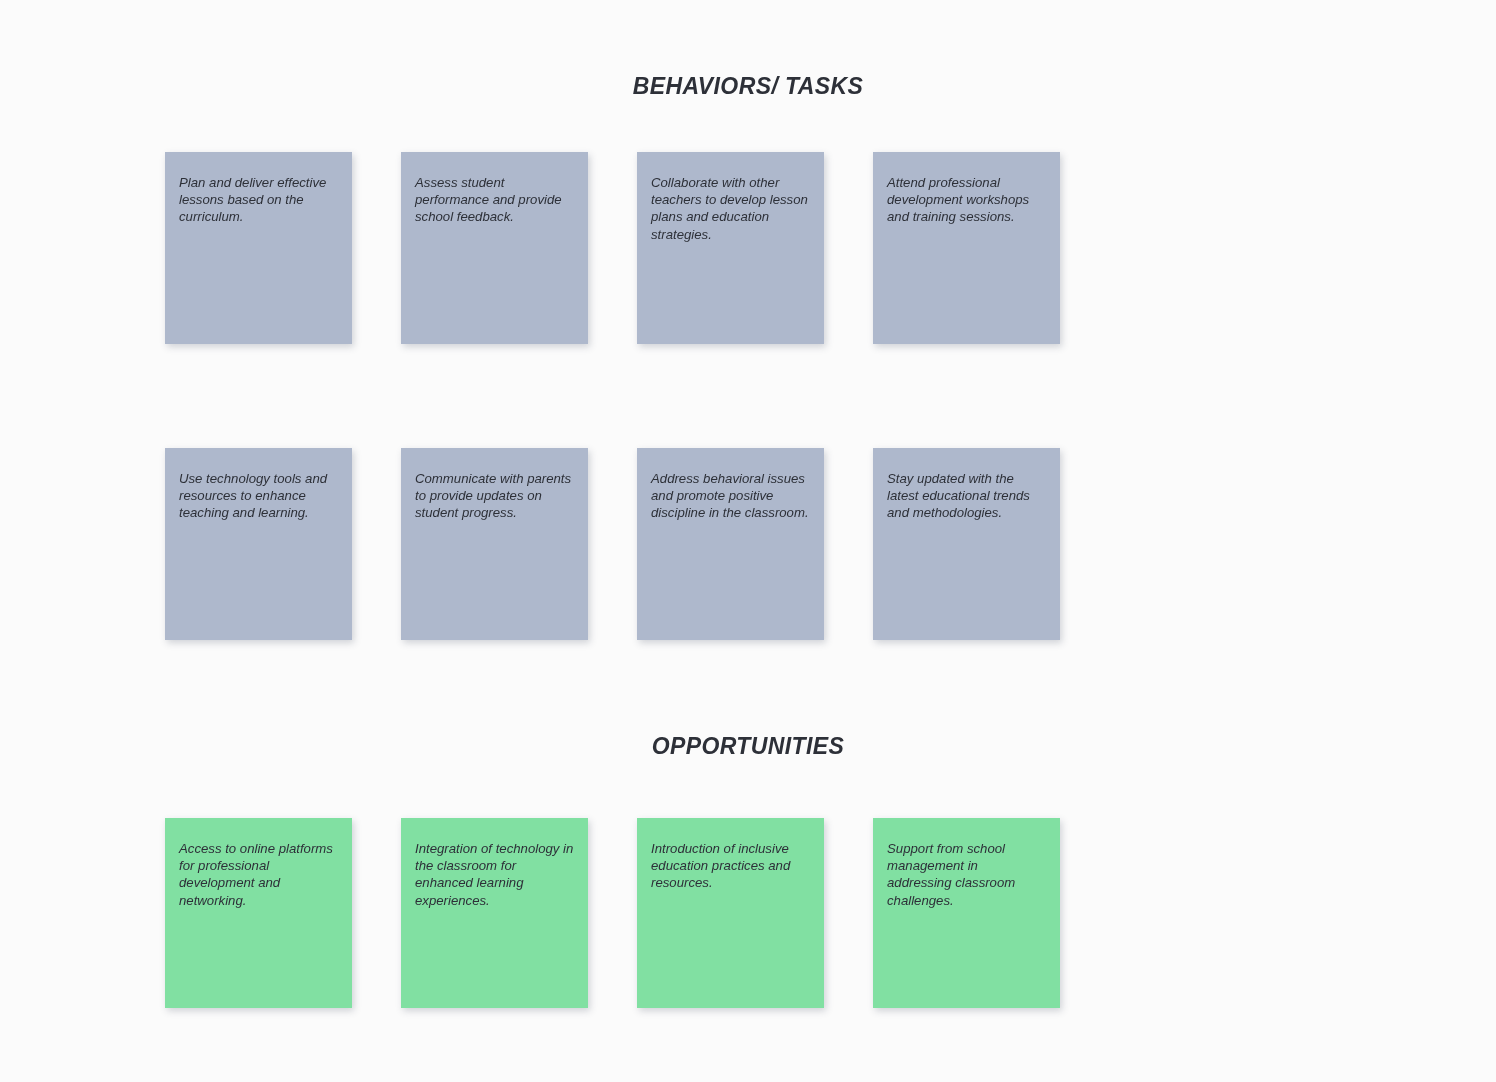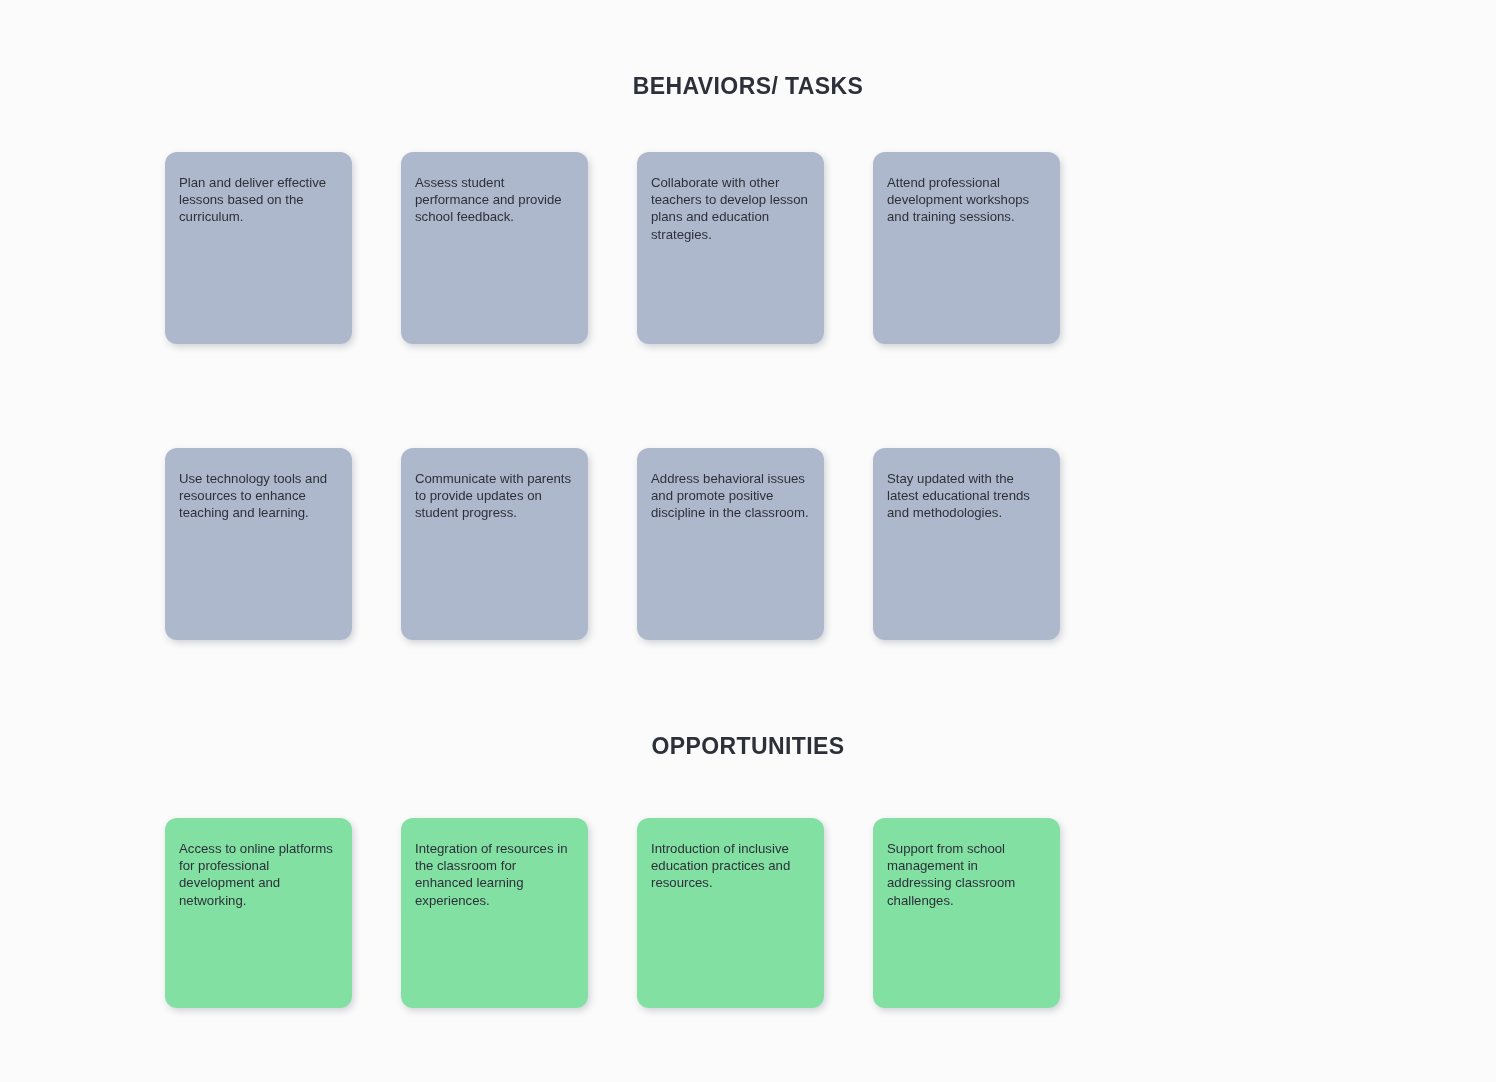--- a/index.html
+++ b/index.html
@@ -13,20 +13,21 @@
     font-family: "Liberation Sans", sans-serif;
     color: #2d3038;
     overflow: hidden;
     position: relative;
   }
 
   .board {
     position: relative;
     width: 1232px;
     height: 1082px;
+    font-style: italic;
   }
 
   .section-title {
     position: absolute;
     left: 0;
     width: 1496px;
     text-align: center;
     font-size: 23px;
     font-weight: bold;
     letter-spacing: 0.4px;
@@ -49,21 +50,20 @@
   #row-opportunities { top: 818px; }
 
   .note {
     width: 187px;
     box-sizing: border-box;
     padding: 22px 14px 14px 14px;
     font-size: 13.2px;
     line-height: 17.2px;
     color: #2d3038;
     box-shadow: 2px 3px 7px rgba(60, 70, 90, 0.22);
-    border-radius: 12px;
   }
 
   .note-behavior {
     height: 192px;
     background: #aeb8cc;
   }
 
   .note-opportunity {
     height: 190px;
     background: #81e0a2;
@@ -111,21 +111,21 @@
     </div>
   </div>
 
   <div class="section-title" id="title-opportunities">OPPORTUNITIES</div>
 
   <div class="grid" id="row-opportunities">
     <div class="note note-opportunity">
       <span class="note-text">Access to online platforms for professional development and networking.</span>
     </div>
     <div class="note note-opportunity">
-      <span class="note-text">Integration of resources in the classroom for enhanced learning experiences.</span>
+      <span class="note-text">Integration of technology in the classroom for enhanced learning experiences.</span>
     </div>
     <div class="note note-opportunity">
       <span class="note-text">Introduction of inclusive education practices and resources.</span>
     </div>
     <div class="note note-opportunity">
       <span class="note-text">Support from school management in addressing classroom challenges.</span>
     </div>
   </div>
 
 </div>

